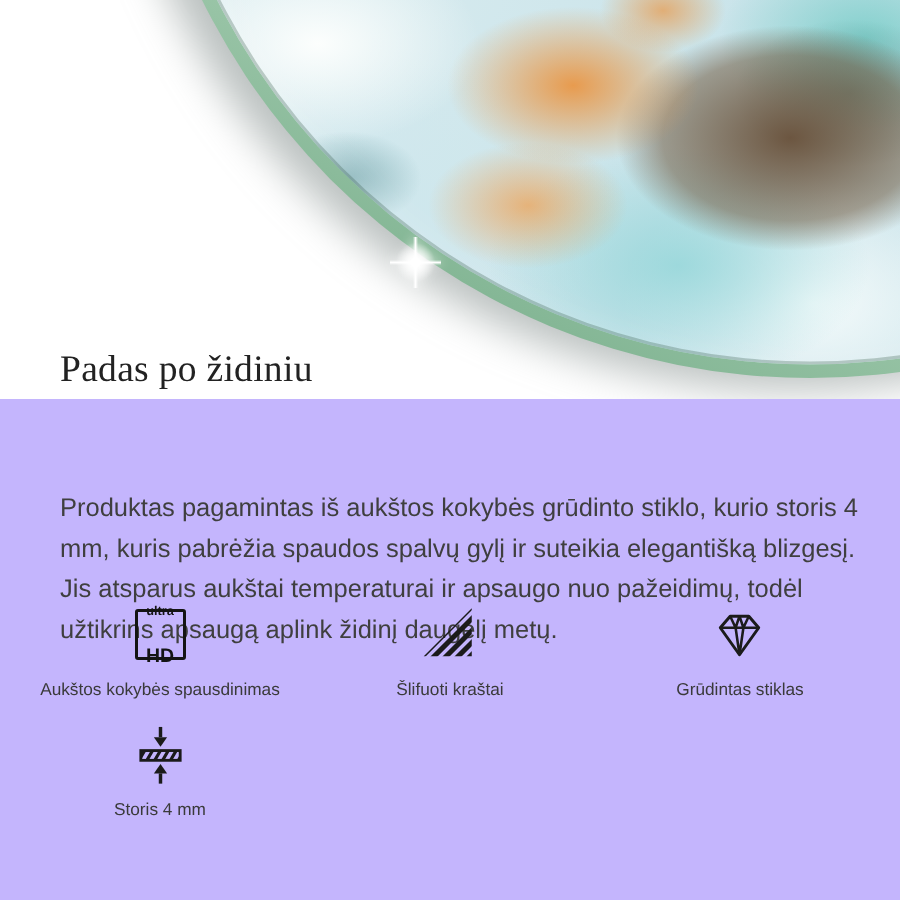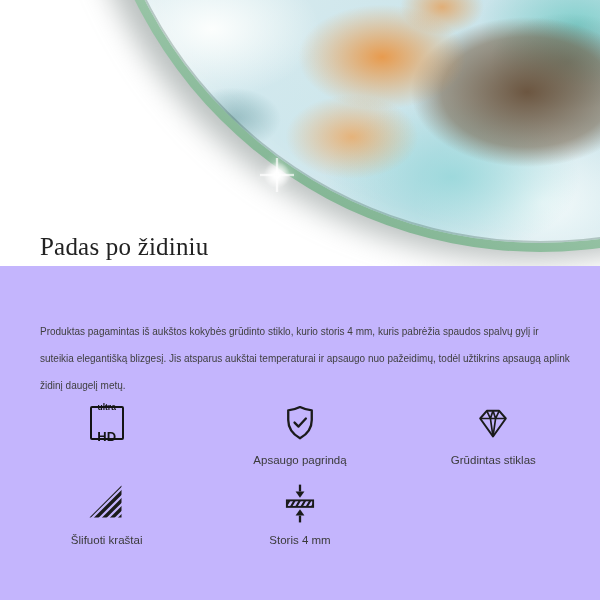--- a/index.html
+++ b/index.html
@@ -49,21 +49,21 @@
 
   
   .heading{
     position:absolute;left:40px;top:228px;
     font-family:"Liberation Serif", serif;
     font-size:25px;line-height:38px;font-weight:400;
     color:#222;letter-spacing:0.2px;
   }
   .intro{
     position:absolute;left:40px;top:308px;width:535px;
-    font-size:10px;line-height:27px;color:#3f3f3f;
+    font-size:17px;line-height:27px;color:#3f3f3f;
   }
 
   
   .features{
     position:absolute;left:10px;top:400px;width:580px;
     display:grid;grid-template-columns:1fr 1fr 1fr;row-gap:14px;
   }
   .feature{display:flex;flex-direction:column;align-items:center;}
   .icon-wrap{height:46px;display:flex;align-items:center;justify-content:center;}
   .feature-label{margin-top:8px;font-size:11.5px;color:#3a3a3a;white-space:nowrap;}
@@ -99,56 +99,48 @@
   <div class="features">
 
 
     <div class="feature">
       <div class="icon-wrap">
         <div class="uhd-box">
           <span class="uhd-top">ultra</span>
           <span class="uhd-bottom">HD</span>
         </div>
       </div>
+      <div class="feature-label">Aukštos kokybės spausdinimas</div>
     </div>
 
-    <div class="feature">
-      <div class="icon-wrap">
-        <svg class="icon" width="42" height="42" viewBox="0 0 40 40" fill="none" stroke="#1b1b1b">
-          <path d="M20 4.8 C23.6 6.6 27.4 7.6 31.2 7.9 V17.2 C31.2 25.4 26.6 30.9 20 34.6 C13.4 30.9 8.8 25.4 8.8 17.2 V7.9 C12.6 7.6 16.4 6.6 20 4.8 Z" stroke-width="2.2" stroke-linejoin="round"></path>
-          <path d="M14.8 19.6 l3.8 3.8 7 -7.6" stroke-width="2.2" stroke-linecap="round" stroke-linejoin="round"></path>
-        </svg>
-      </div>
-      <div class="feature-label">Apsaugo pagrindą</div>
-    </div>
-
-    <div class="feature">
-      <div class="icon-wrap">
-        <svg class="icon" width="40" height="40" viewBox="0 0 40 40" fill="none" stroke="#1b1b1b">
-          <path d="M7.2 15.5 L13.8 7.8 H26.2 L32.8 15.5 L20 33.5 Z" stroke-width="2" stroke-linejoin="round"></path>
-          <path d="M7.2 15.5 H32.8 M13.8 7.8 L17.4 15.5 L20 33.5 M26.2 7.8 L22.6 15.5 L20 33.5 M17.4 15.5 L20 7.8 L22.6 15.5" stroke-width="1.7" stroke-linejoin="round"></path>
-        </svg>
-      </div>
-      <div class="feature-label">Grūdintas stiklas</div>
-    </div>
 
     <div class="feature">
       <div class="icon-wrap">
         <svg class="icon" width="40" height="40" viewBox="0 0 40 40" fill="none" stroke="#1b1b1b">
           <defs>
               <clipPath id="triclip">
                 <path d="M2.5 34.5 H34.5 V2.5 Z"></path>
               </clipPath>
             </defs>
           <g clip-path="url(#triclip)" stroke-width="3.4">
             <path d="M0 36 L36 0 M8 36 L36 8 M16 36 L36 16 M24 36 L36 24 M32 36 L36 32"></path>
           </g>
         </svg>
       </div>
       <div class="feature-label">Šlifuoti kraštai</div>
+    </div>
+
+    <div class="feature">
+      <div class="icon-wrap">
+        <svg class="icon" width="40" height="40" viewBox="0 0 40 40" fill="none" stroke="#1b1b1b">
+          <path d="M7.2 15.5 L13.8 7.8 H26.2 L32.8 15.5 L20 33.5 Z" stroke-width="2" stroke-linejoin="round"></path>
+          <path d="M7.2 15.5 H32.8 M13.8 7.8 L17.4 15.5 L20 33.5 M26.2 7.8 L22.6 15.5 L20 33.5 M17.4 15.5 L20 7.8 L22.6 15.5" stroke-width="1.7" stroke-linejoin="round"></path>
+        </svg>
+      </div>
+      <div class="feature-label">Grūdintas stiklas</div>
     </div>
 
     <div class="feature">
       <div class="icon-wrap">
         <svg class="icon" width="42" height="42" viewBox="0 0 40 40" fill="none" stroke="#1b1b1b">
           <defs>
               <clipPath id="barclip">
                 <rect x="7.5" y="17.5" width="25" height="6.2"></rect>
               </clipPath>
             </defs>

